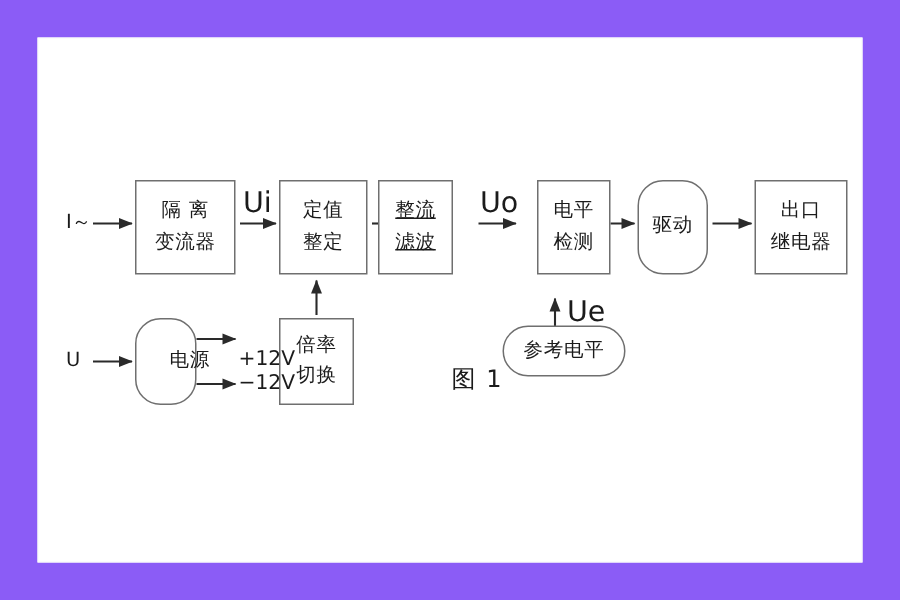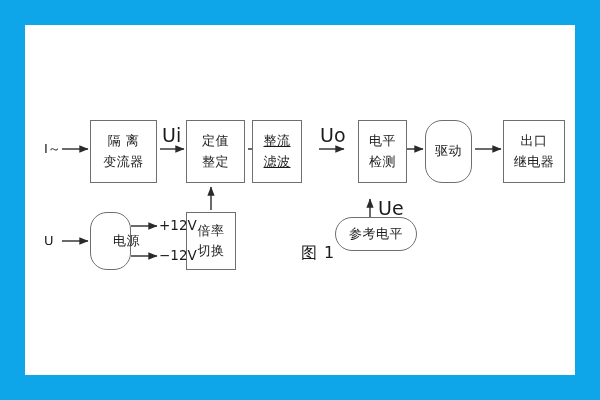--- a/index.html
+++ b/index.html
@@ -4,21 +4,21 @@
 <style>
   html, body {
     margin: 0;
     padding: 0;
     background: #ffffff;
   }
   #canvas {
     position: relative;
     width: 600px;
     height: 400px;
-    background: #0ea5e9;
+    background: #8b5cf6;
     font-family: "DejaVu Sans", "Liberation Sans", sans-serif;
     overflow: hidden;
   }
   .outer-frame {
     position: absolute;
     left: 25px;
     top: 25px;
     width: 550px;
     height: 350px;
     background: #ffffff;
@@ -159,19 +159,19 @@
   <div class="lbl" style="left:44px; top:142px;">I～</div>
 
   <div class="lbl" style="left:44px; top:234px;">U</div>
 
   <div class="lbl sig" style="left:162px; top:126px;">Ui</div>
 
   <div class="lbl sig" style="left:320px; top:126px;">Uo</div>
 
   <div class="lbl sig" style="left:378px; top:199px;">Ue</div>
 
-  <div class="lbl rail" style="left:159px; top:219px;">+12V</div>
+  <div class="lbl rail" style="left:159px; top:233px;">+12V</div>
 
   <div class="lbl rail" style="left:159px; top:249px;">−12V</div>
 
   <div class="lbl cap" style="left:283px; top:245px;">图 1</div>
 
 </div>
 
 </body></html>

